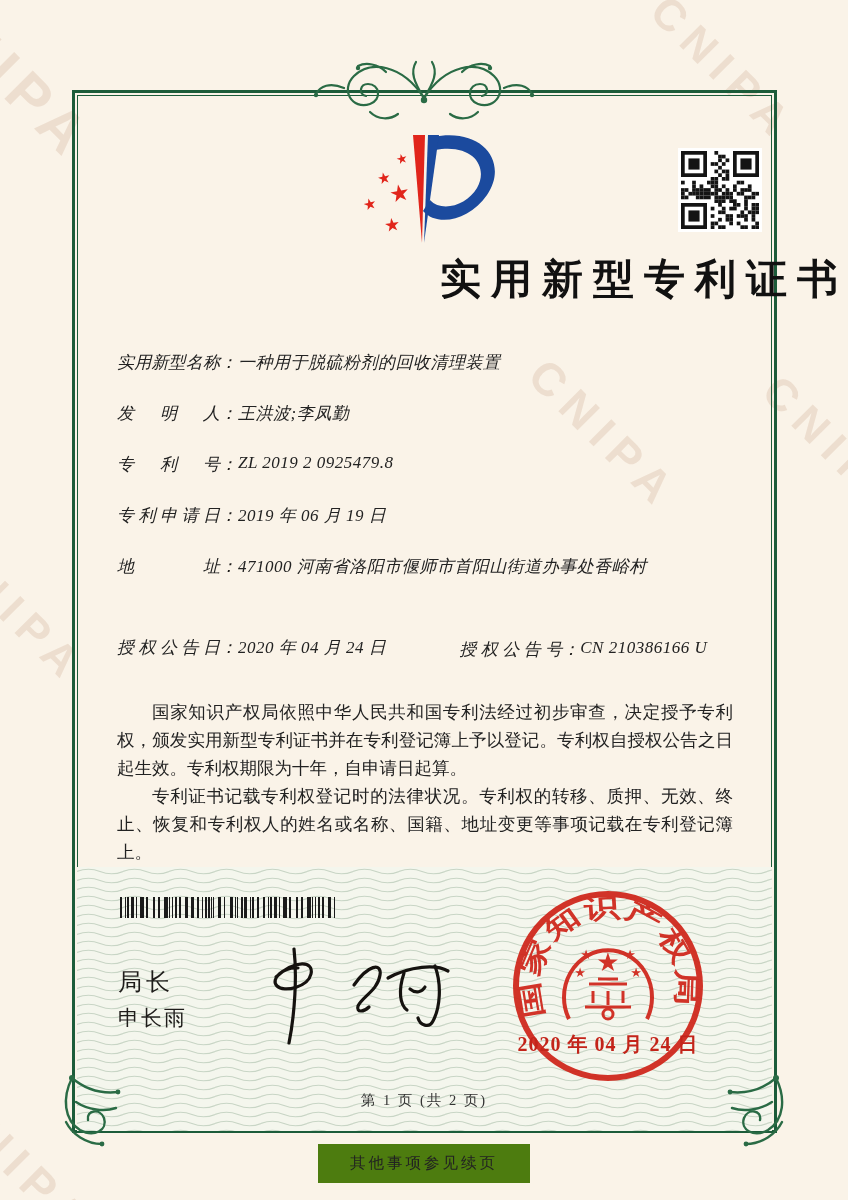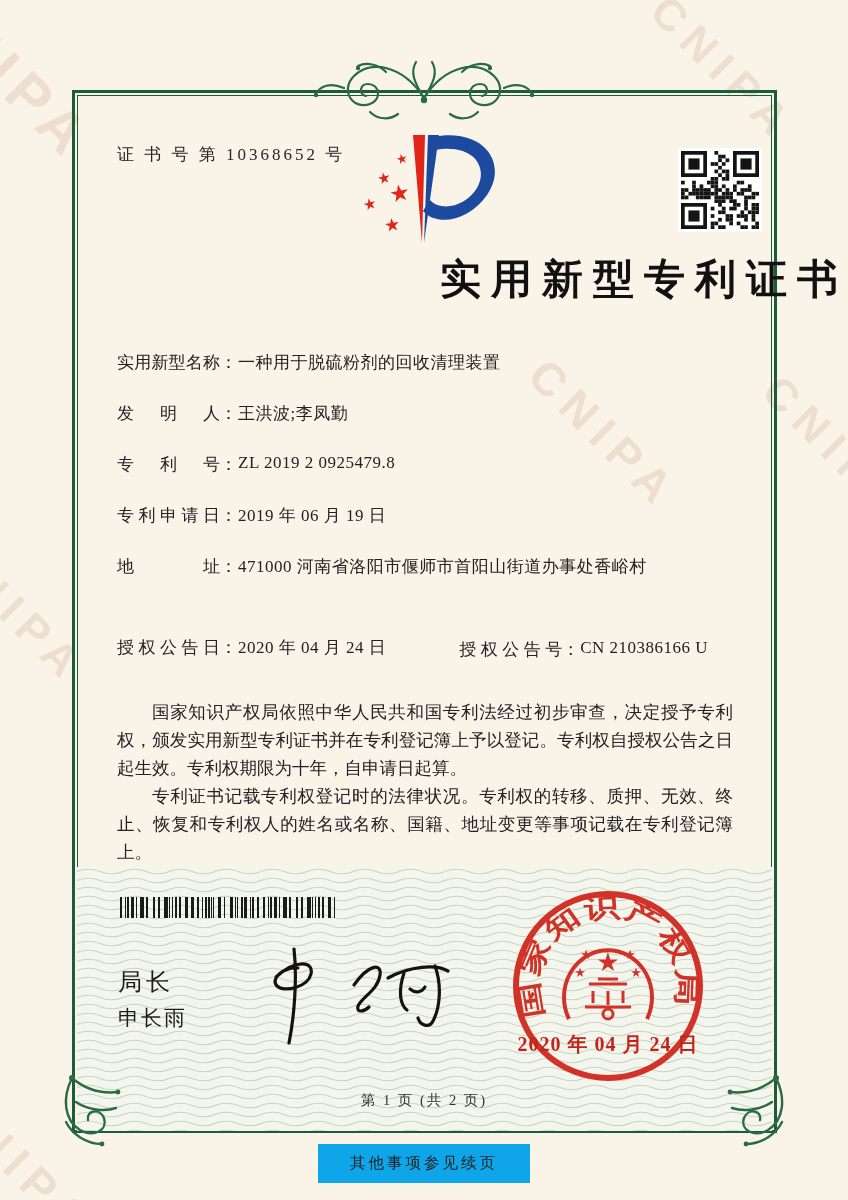--- a/index.html
+++ b/index.html
@@ -40,21 +40,21 @@
 
   .logo { position:absolute; left:335px; top:131px; width:175px; height:118px; }
   .qr   { position:absolute; left:678px; top:148px; width:84px; height:84px; background:#fff; padding:3px; }
 
   .title {
     position:absolute; left:0; right:0; top:252px; text-align:right;
     font-size:41px; font-weight:bold; letter-spacing:10px; color:#111;
   }
 
   .fields { position:absolute; left:117px; top:351px; width:616px; font-size:17px; }
-  .frow { height:51px; white-space:nowrap; }
+  .frow { height:51px; white-space:nowrap;font-style:italic; }
   .flabel {
     display:inline-block; width:103px; text-align:justify; text-align-last:justify;
     vertical-align:top; color:#222;
   }
   .fcolon { display:inline-block; width:18px; vertical-align:top; }
   .fvalue { letter-spacing:0.5px; color:#222; }
   .fgroup-left { display:inline-block; width:338px; white-space:nowrap; }
   .fgroup-right { display:inline-block; white-space:nowrap;margin-top:32px; }
 
   .paras { position:absolute; left:117px; top:698px; width:616px;
@@ -77,21 +77,21 @@
     position:absolute; left:500px; top:1031px; width:216px; text-align:center;
     font-size:20px; color:#c3241a; letter-spacing:1px; font-weight:bold;
   }
 
   .page-indicator {
     position:absolute; left:0; right:0; top:1091px; text-align:center;
     font-size:14.5px; letter-spacing:2px; color:#333;
   }
   .bottom-note {
     position:absolute; left:50%; transform:translateX(-50%); top:1144px;
-    background:#0ea5e9; padding:9px 32px; font-size:15.5px; letter-spacing:3px; color:#222;
+    background:#4d7c0f; padding:9px 32px; font-size:15.5px; letter-spacing:3px; color:#222;
     z-index:2;
   }
 
   .ornament-top { position:absolute; left:274px; top:54px; width:300px; height:74px; z-index:2; }
   .corner-orn { position:absolute; width:78px; height:78px; z-index:2; }
 </style>
 </head>
 <body>
 
 <div class="wm" style="left:-52px; top:-34px; font-size:58px;">CNIPA</div>
@@ -155,21 +155,20 @@
   </g>
   <g fill="#2a6b45">
       <circle cx="16" cy="6" r="3"></circle>
       <circle cx="62" cy="20" r="2.4"></circle>
       <circle cx="46" cy="72" r="2.4"></circle>
     </g>
 </svg>
 
 <div class="content">
 
-  <div class="cert-no">证 书 号 第 10368652 号</div>
 
   <svg class="logo" viewBox="0 0 175 118">
     <path d="M98,6 C148,-4 174,32 152,64 C134,90 102,96 88,80 L95,69 C107,82 132,74 142,57 C154,36 138,12 100,19 Z" fill="#1b4a9e"></path>
     <polygon points="78,4 90,4 87,112" fill="#e1251b"></polygon>
     <polygon points="93,4 104,4 89,112" fill="#1b4a9e"></polygon>
     <g fill="#e1251b" font-family="'DejaVu Sans',sans-serif" text-anchor="middle">
       <text x="68" y="32" font-size="13" transform="rotate(-14 68 32)">★</text>
       <text x="50" y="52" font-size="15" transform="rotate(-12 50 52)">★</text>
       <text x="66" y="70" font-size="23" transform="rotate(-10 66 70)">★</text>
       <text x="36" y="78" font-size="15" transform="rotate(-14 36 78)">★</text>

